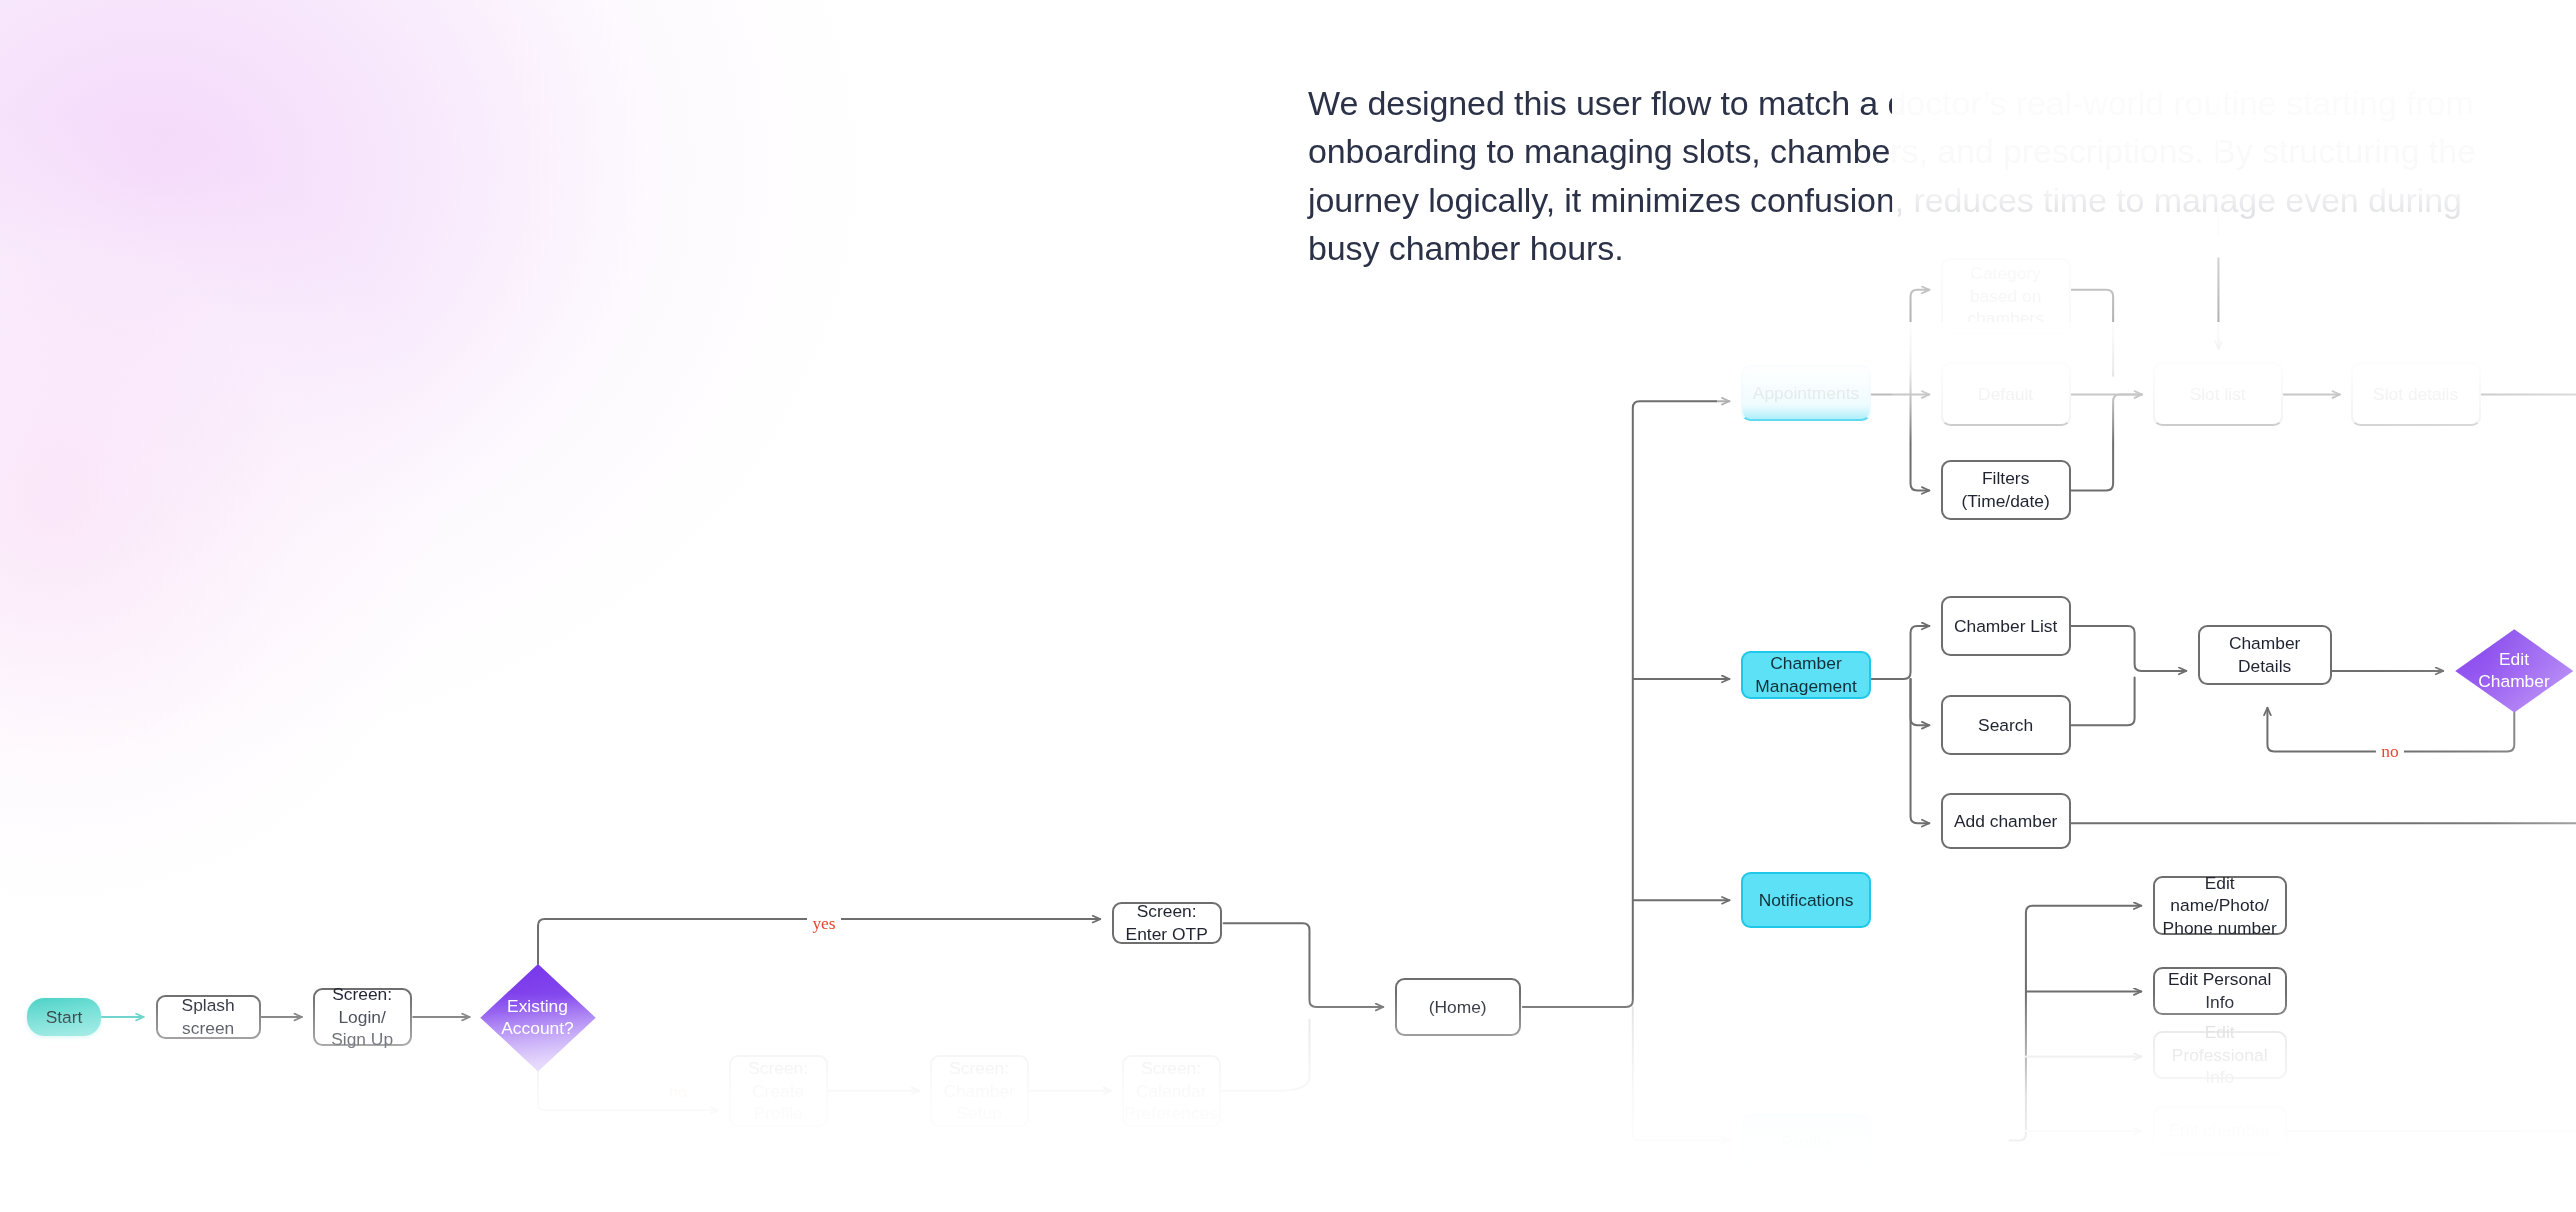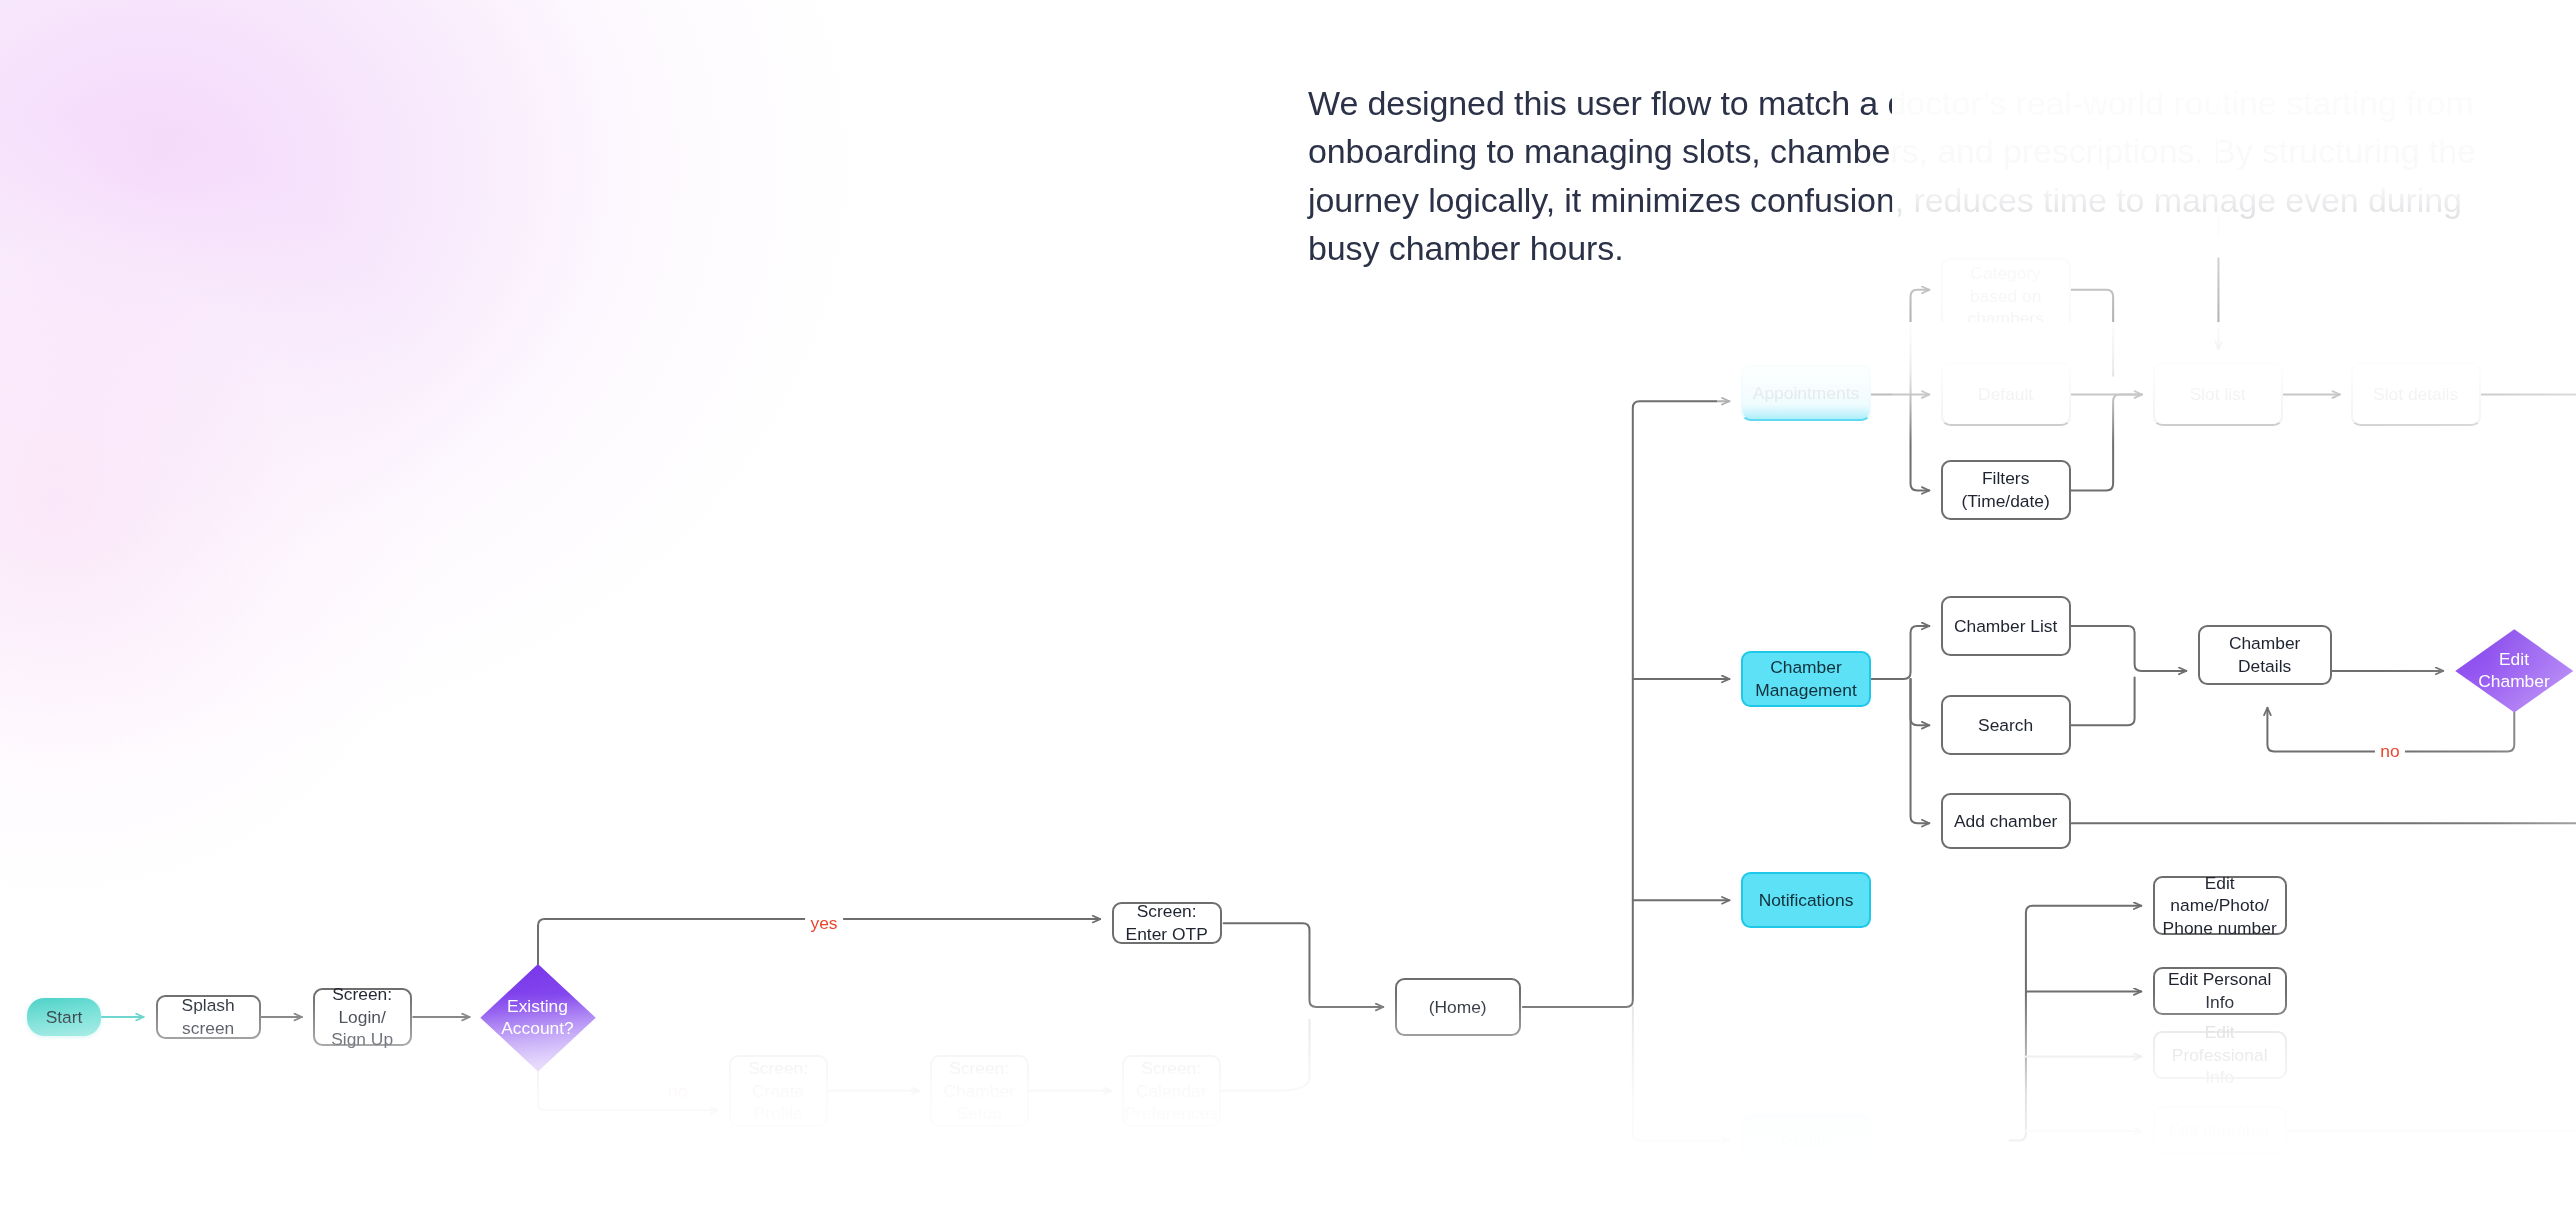--- a/index.html
+++ b/index.html
@@ -90,20 +90,21 @@
     color: #ffffff; font-size: 17.4px; line-height: 1.25; text-align: center;
     white-space: pre-line;
   }
 
   .edge-label {
     position: absolute;
     font-size: 17.4px; color: #E8452C;
     background: #ffffff; padding: 0 5.4px;
     transform: translate(-50%, -50%);
     white-space: nowrap;
+    font-family: Liberation Serif, serif;
   }
 
   
   .fade-mask { position: absolute; pointer-events: none; }
   #fade-top {
     left: 1892px; top: 0px; width: 684px; height: 443px;
     background: linear-gradient(to top, rgba(255,255,255,0) 0%, rgba(255,255,255,0.97) 58%, #fff 100%);
   }
   #fade-right {
     left: 2375px; top: 0px; width: 201px; height: 1213px;
@@ -270,21 +271,21 @@
     </div>
 
     <div class="node plain" style="left:1395px; top:978px; width:126px; height:58px;">
       <span>(Home)</span>
     </div>
 
     <div class="node cyan" style="left:1741px; top:365px; width:130px; height:56px; background:linear-gradient(to bottom,#F4FDFF 0%,#E3F9FE 72%,#8FE9FA 100%); border-color:#DFF6FC; border-bottom-color:#29CDEC; color:#C9D2D5;">
       <span>Appointments</span>
     </div>
 
-    <div class="node cyan" style="left:1741px; top:651px; width:130px; height:56px;">
+    <div class="node cyan" style="left:1741px; top:651px; width:130px; height:48px;">
       <span>Chamber
 Management</span>
     </div>
 
     <div class="node cyan" style="left:1741px; top:872px; width:130px; height:56px;">
       <span>Notifications</span>
     </div>
 
     <div class="node cyan" style="left:1741px; top:1114px; width:130px; height:56px; background:linear-gradient(to bottom,#EFFBFE 0%,#F8FEFF 100%); border-color:#E8F8FD; color:#DDEAEE;">
       <span>Profile</span>

